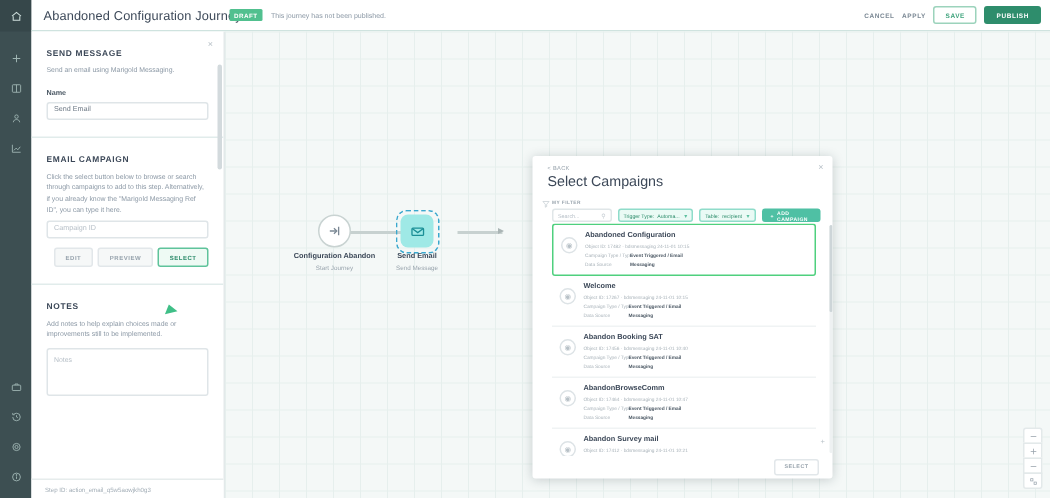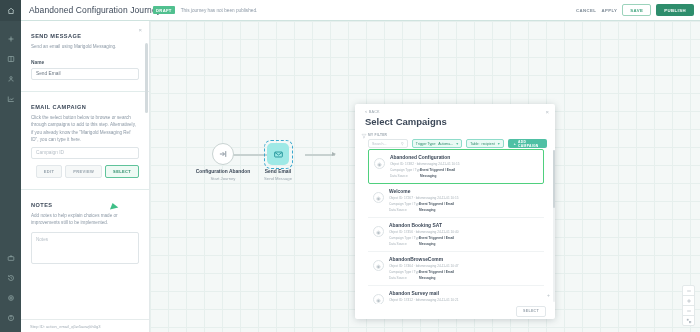--- a/index.html
+++ b/index.html
@@ -147,21 +147,21 @@
   .zoomctl div:last-child { border-radius: 0 0 2px 2px; }
 
   
   .modal {
     position: absolute; left: 355px; top: 104px; width: 200px; height: 215px;
     background: #ffffff; box-shadow: 0 1px 7px rgba(40,60,70,.22); border-radius: 2px;
     overflow: hidden;
   }
   .modal-close { position: absolute; right: 6px; top: 5px; font-size: 6px; color: #b9c2c9; }
   .modal-back { font-size: 3.8px; color: #9aa5ae; padding: 6px 0 0 10px; letter-spacing: .2px; }
-  .modal-title { font-size: 9.5px; font-weight: bold; color: #3c4858; padding: 2px 0 0 10px; }
+  .modal-title { font-size: 9.5px; font-weight: normal; color: #3c4858; padding: 2px 0 0 10px; }
   .filter-label { font-size: 3.2px; font-weight: bold; color: #9aa5ae; padding: 6px 0 0 13px; letter-spacing: .3px; }
   .filter-row { display: flex; align-items: center; gap: 4px; padding: 2px 8px 0 13px; }
   .search-box {
     width: 48px; height: 9px; border: 1px solid #e0e6e8; border-radius: 2px;
     display: flex; align-items: center; padding: 0 3px; font-size: 3.6px; color: #b6bfc7;
     background: #fff;
   }
   .search-box span.ic { margin-left: auto; color: #c4ccd2; font-size: 4px; }
   .pill {
     height: 9px; border: 1px solid #8fdcca; border-radius: 2px; background: #eafaf5;

